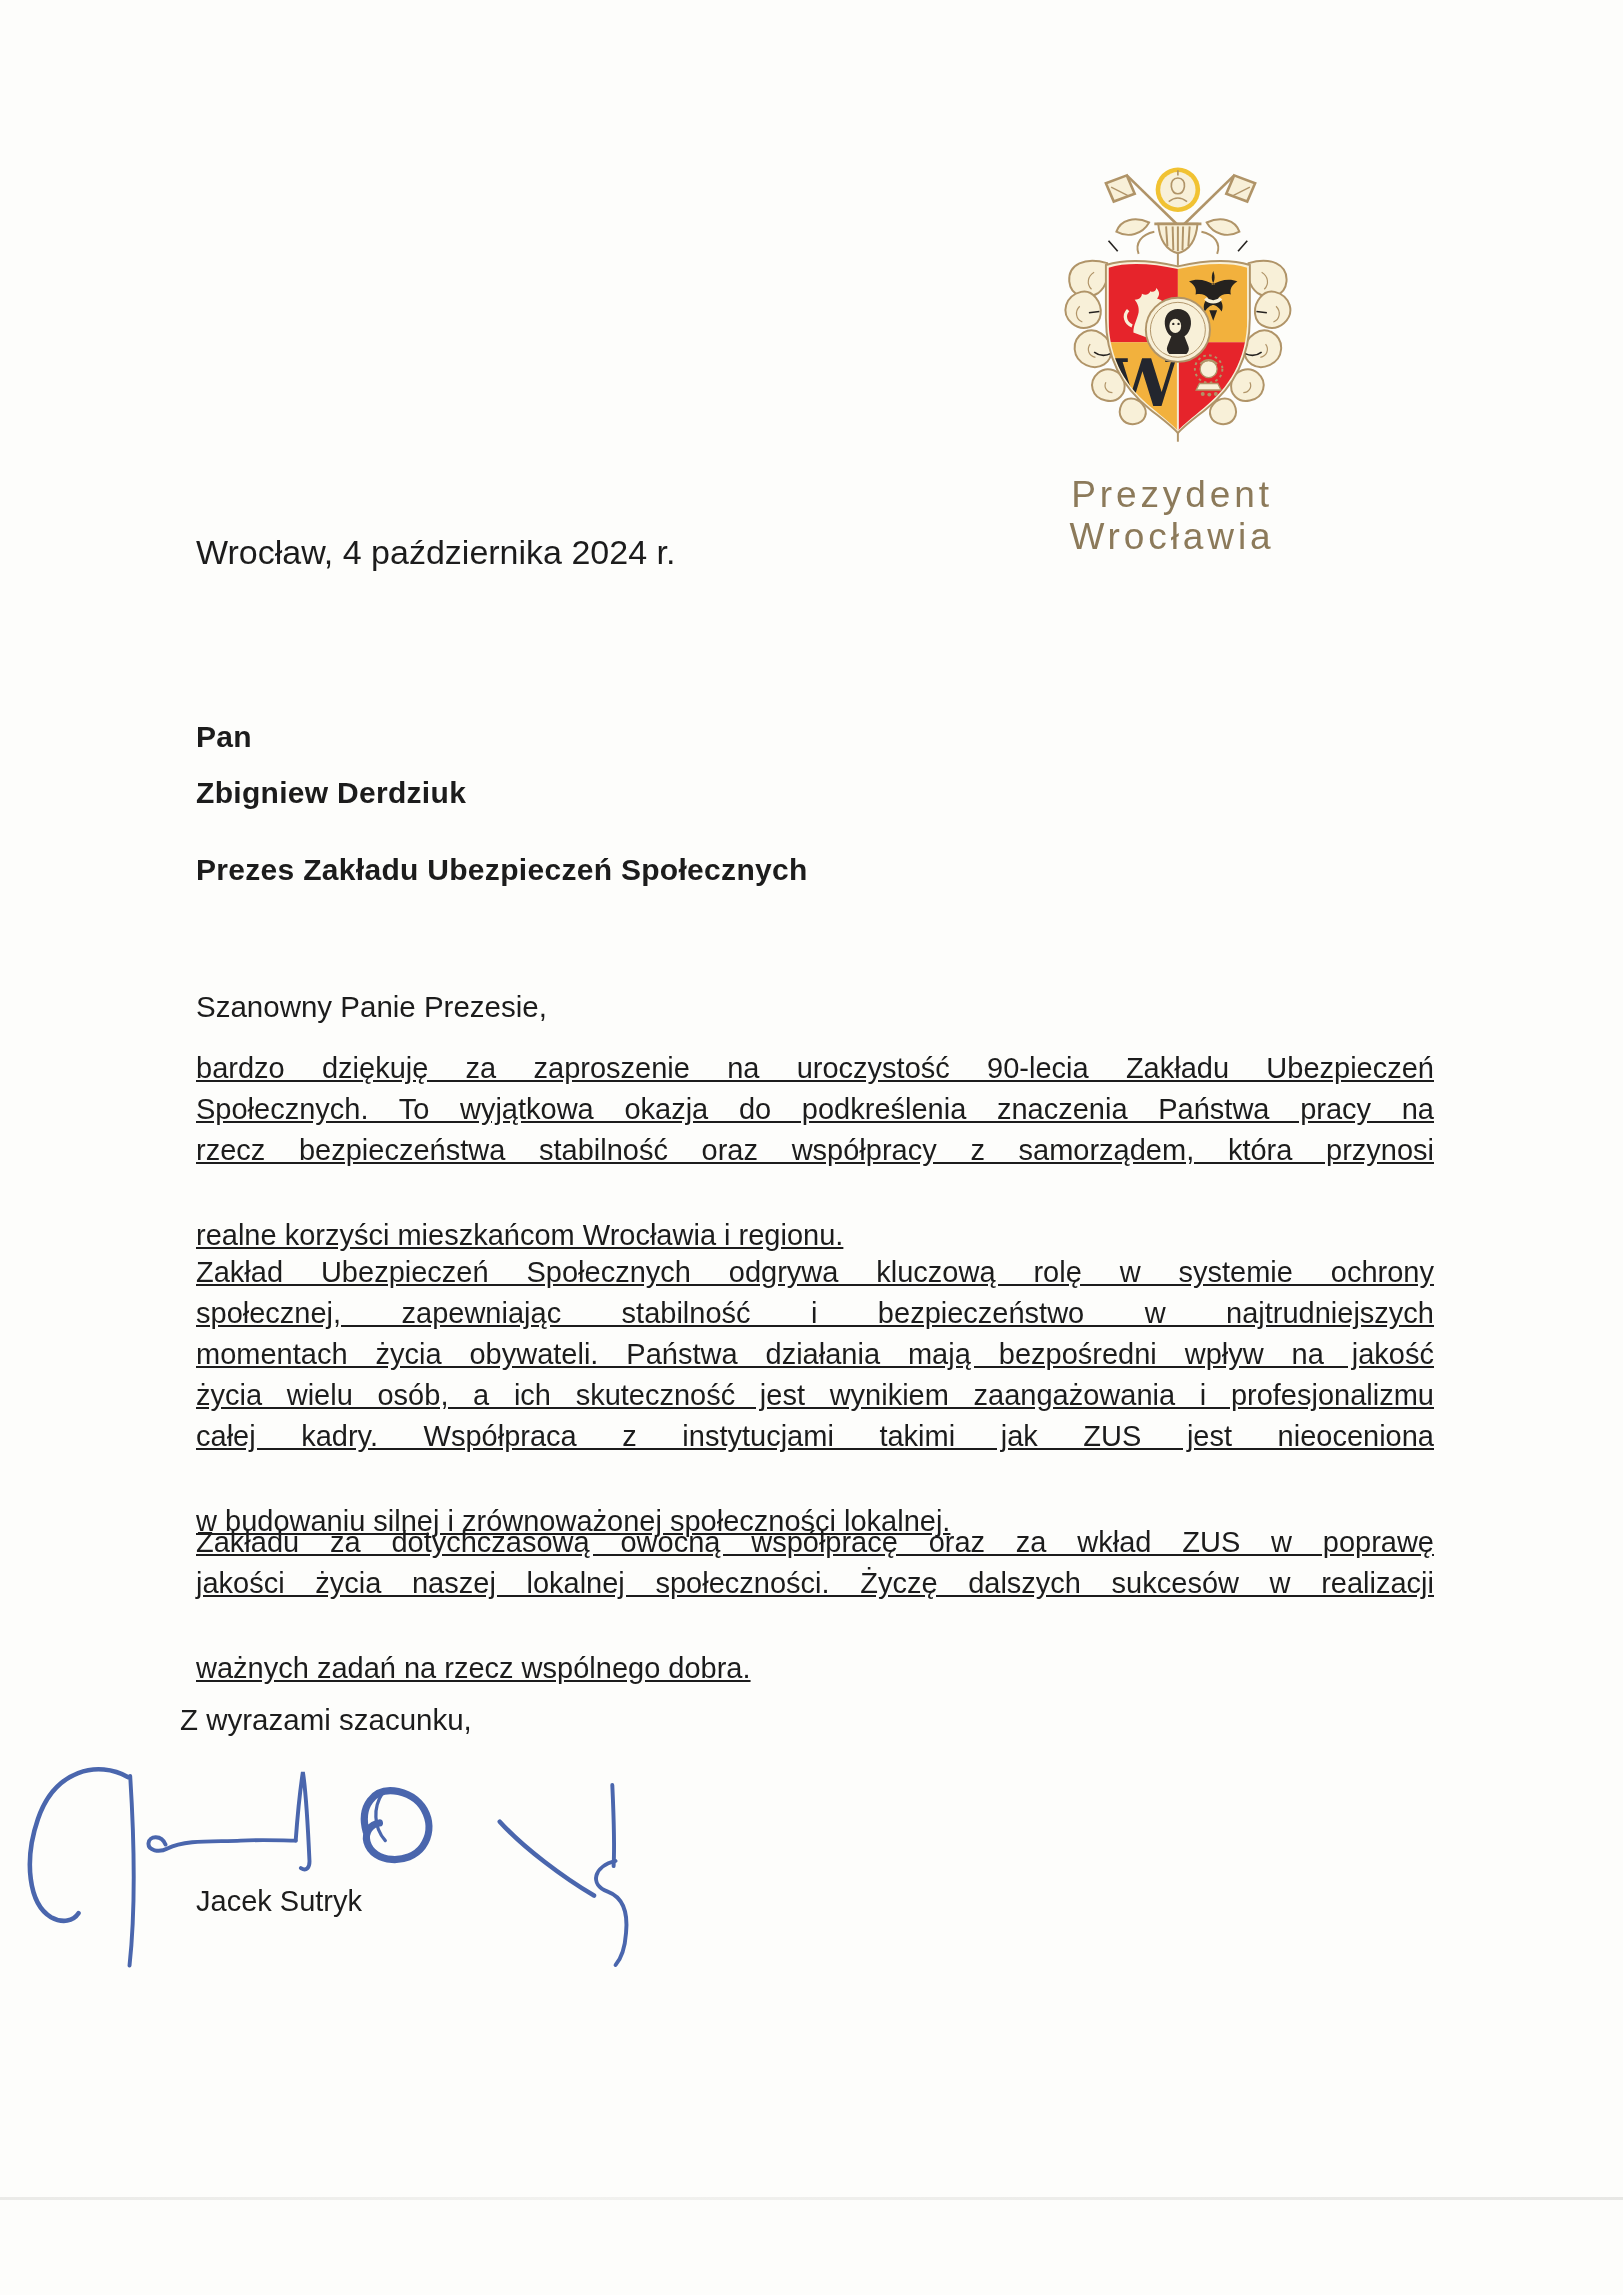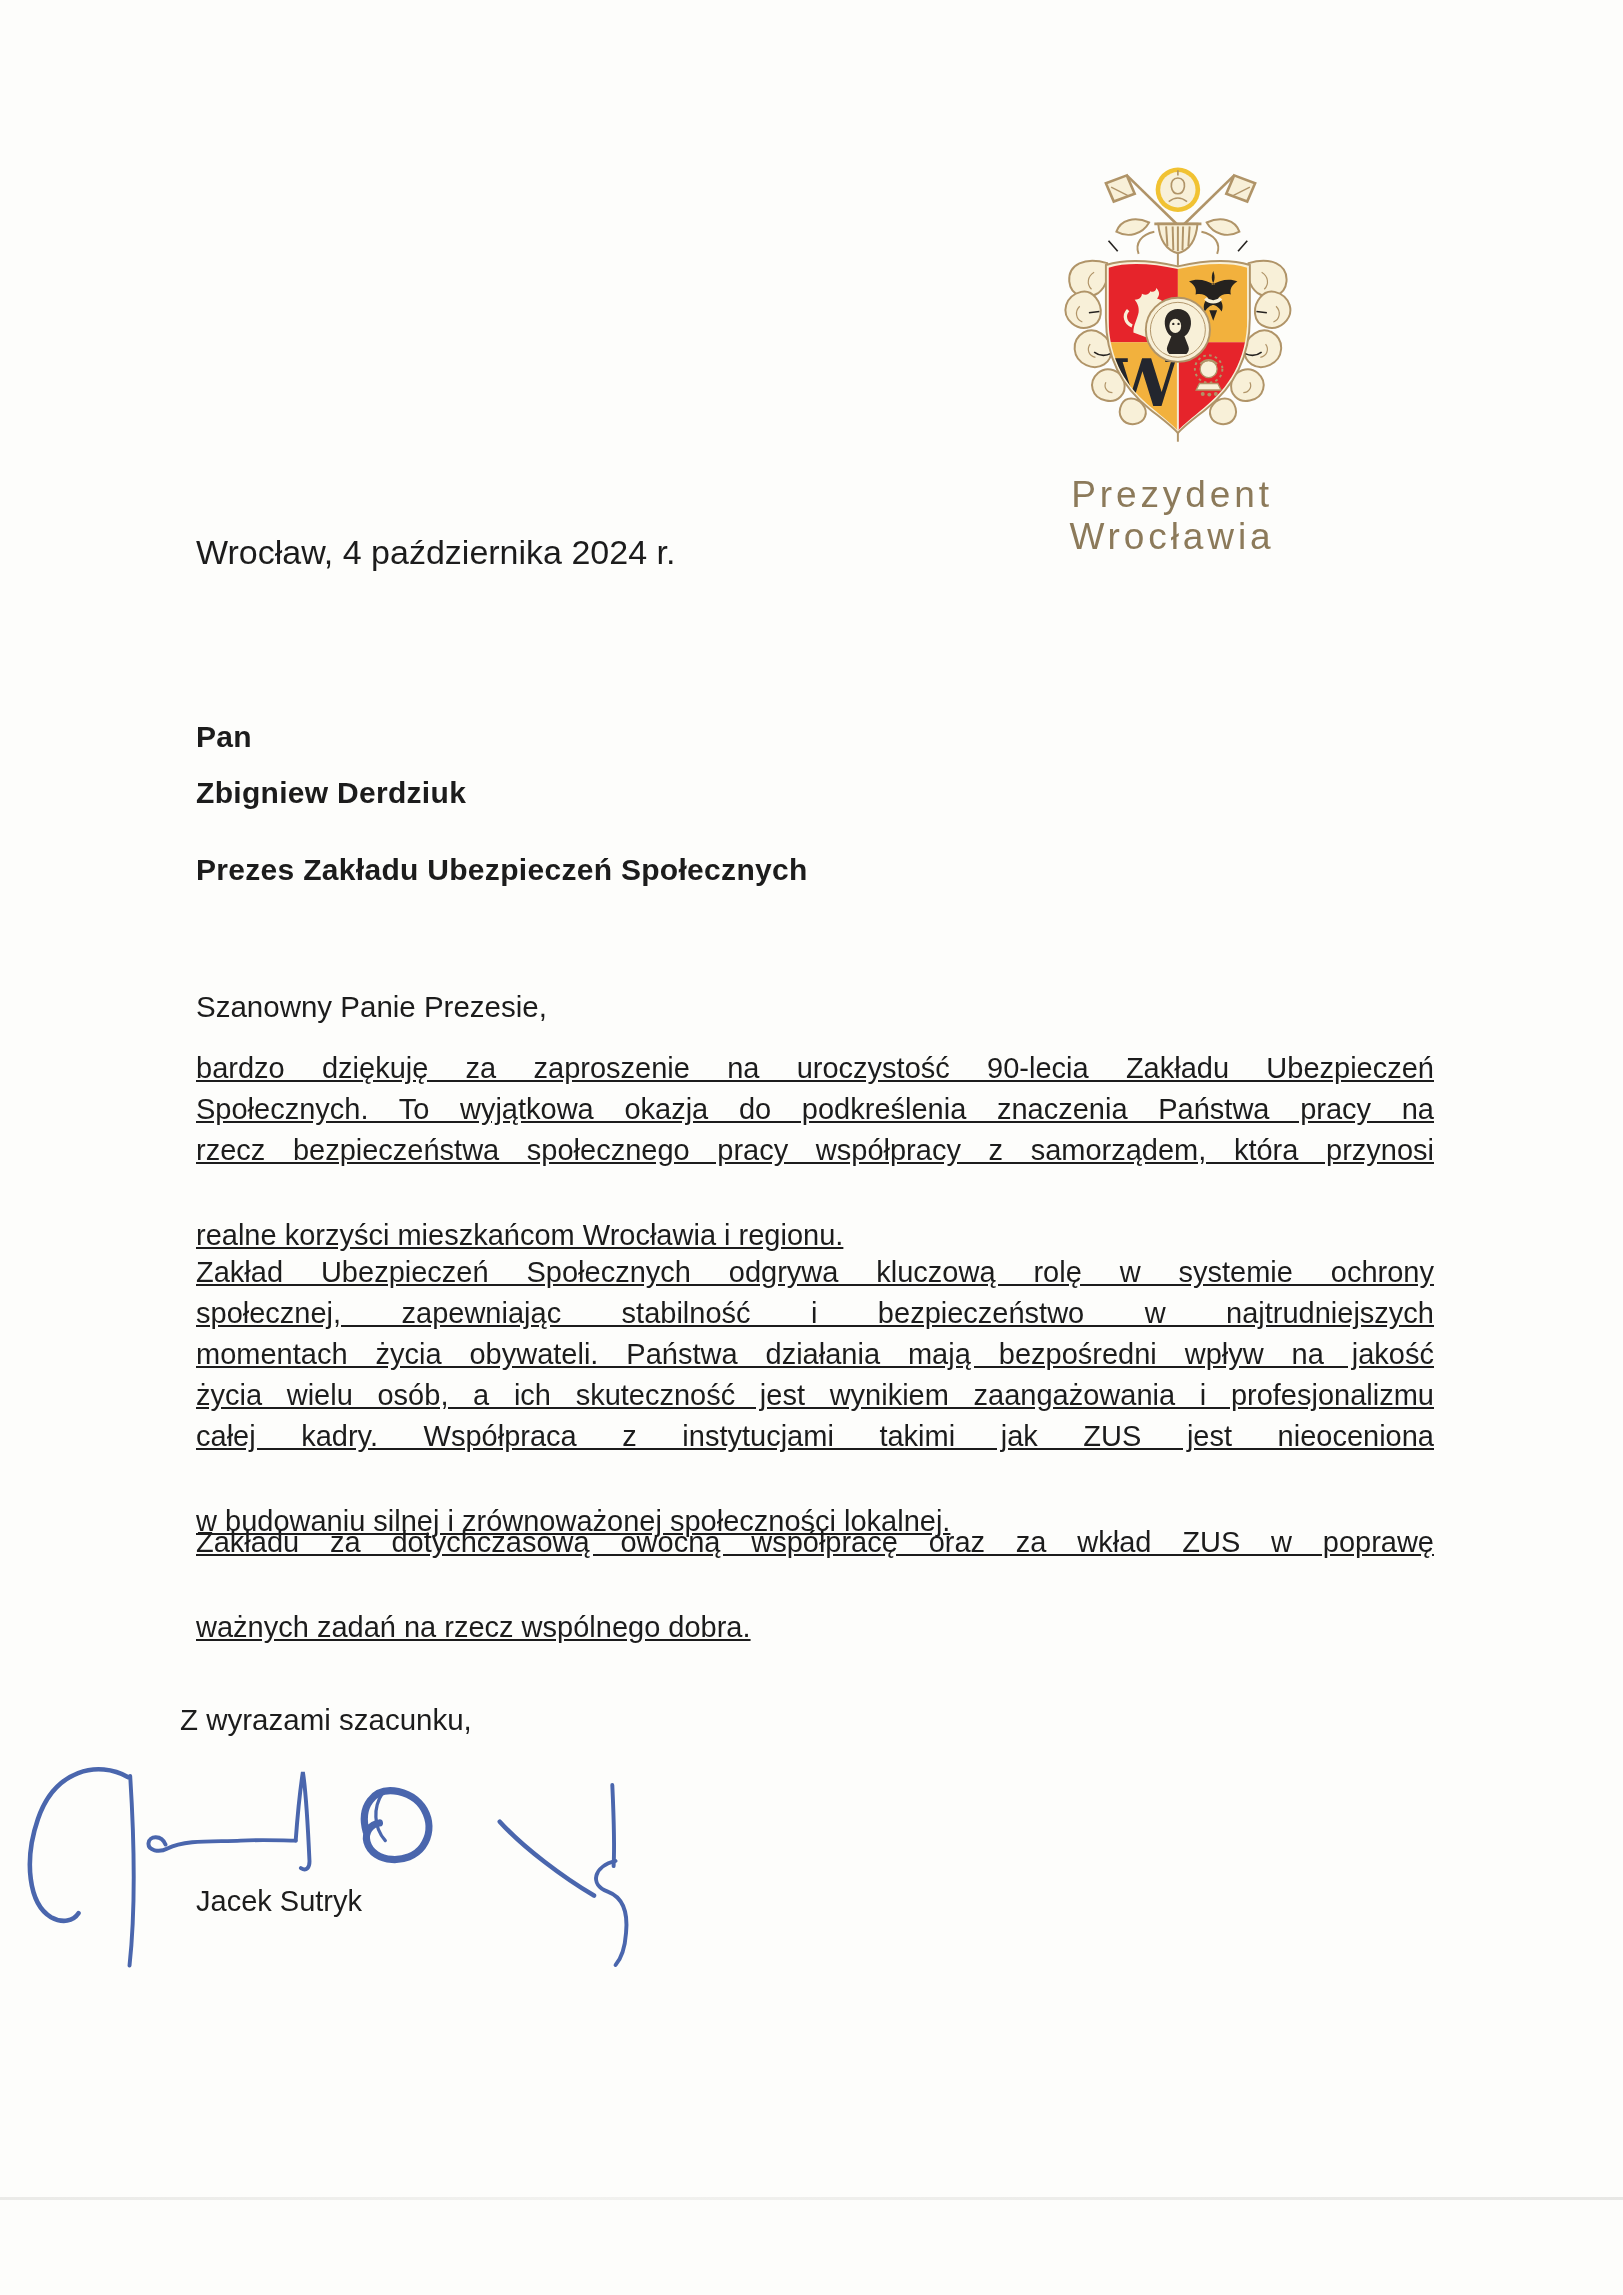--- a/index.html
+++ b/index.html
@@ -174,33 +174,34 @@
 
   <div class="abs addr addr-1">Pan</div>
   <div class="abs addr addr-2">Zbigniew Derdziuk</div>
   <div class="abs addr addr-3">Prezes Zakładu Ubezpieczeń Społecznych</div>
 
   <div class="abs salutation">Szanowny Panie Prezesie,</div>
 
   <div class="abs para para-1">
       <div class="line">bardzo dziękuję za zaproszenie na uroczystość 90-lecia Zakładu Ubezpieczeń</div>
       <div class="line">Społecznych. To wyjątkowa okazja do podkreślenia znaczenia Państwa pracy na</div>
-      <div class="line">rzecz bezpieczeństwa społecznego pracy współpracy z samorządem, która przynosi</div>
+      <div class="line">rzecz bezpieczeństwa stabilność oraz współpracy z samorządem, która przynosi</div>
       <div class="line last">realne korzyści mieszkańcom Wrocławia i regionu.</div>
     </div>
   <div class="abs para para-2">
       <div class="line">Zakład Ubezpieczeń Społecznych odgrywa kluczową rolę w systemie ochrony</div>
       <div class="line">społecznej, zapewniając stabilność i bezpieczeństwo w najtrudniejszych</div>
       <div class="line">momentach życia obywateli. Państwa działania mają bezpośredni wpływ na jakość</div>
       <div class="line">życia wielu osób, a ich skuteczność jest wynikiem zaangażowania i profesjonalizmu</div>
       <div class="line">całej kadry. Współpraca z instytucjami takimi jak ZUS jest nieoceniona</div>
       <div class="line last">w budowaniu silnej i zrównoważonej społeczności lokalnej.</div>
     </div>
   <div class="abs para para-3">
       <div class="line">Zakładu za dotychczasową owocną współpracę oraz za wkład ZUS w poprawę</div>
+      <div class="line">jakości życia naszej lokalnej społeczności. Życzę dalszych sukcesów w realizacji</div>
       <div class="line last">ważnych zadań na rzecz wspólnego dobra.</div>
     </div>
 
   <div class="abs closing">Z wyrazami szacunku,</div>
 
   <div class="abs signature-wrap">
     <svg viewBox="0 0 1200 450" width="785" height="295" aria-hidden="true">
       <g fill="none" stroke="var(--signature-blue)" stroke-linecap="round">
         <path stroke-width="7" d="M196,64 C150,38 84,52 58,128 C36,192 44,258 78,278 C96,288 112,284 120,272"></path>
         <path stroke-width="6" d="M199,62 C204,140 208,260 198,352"></path>

